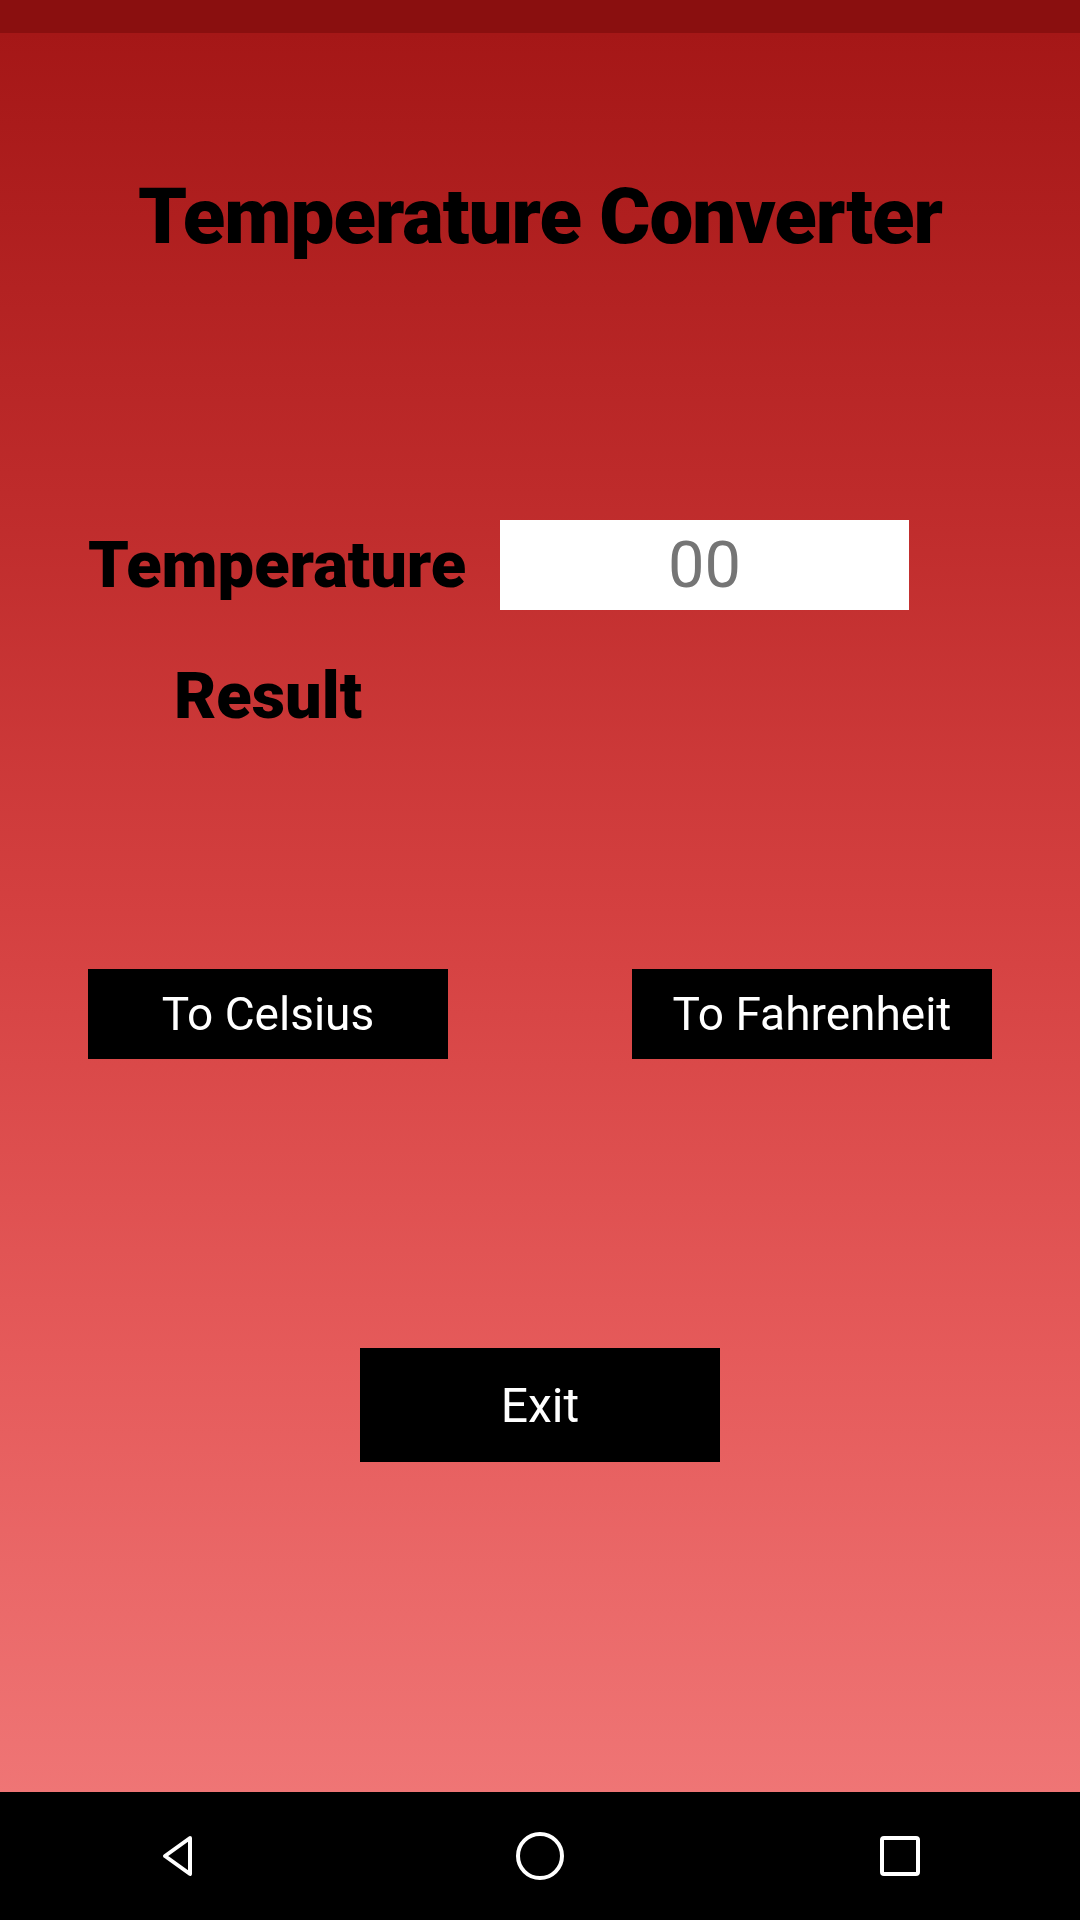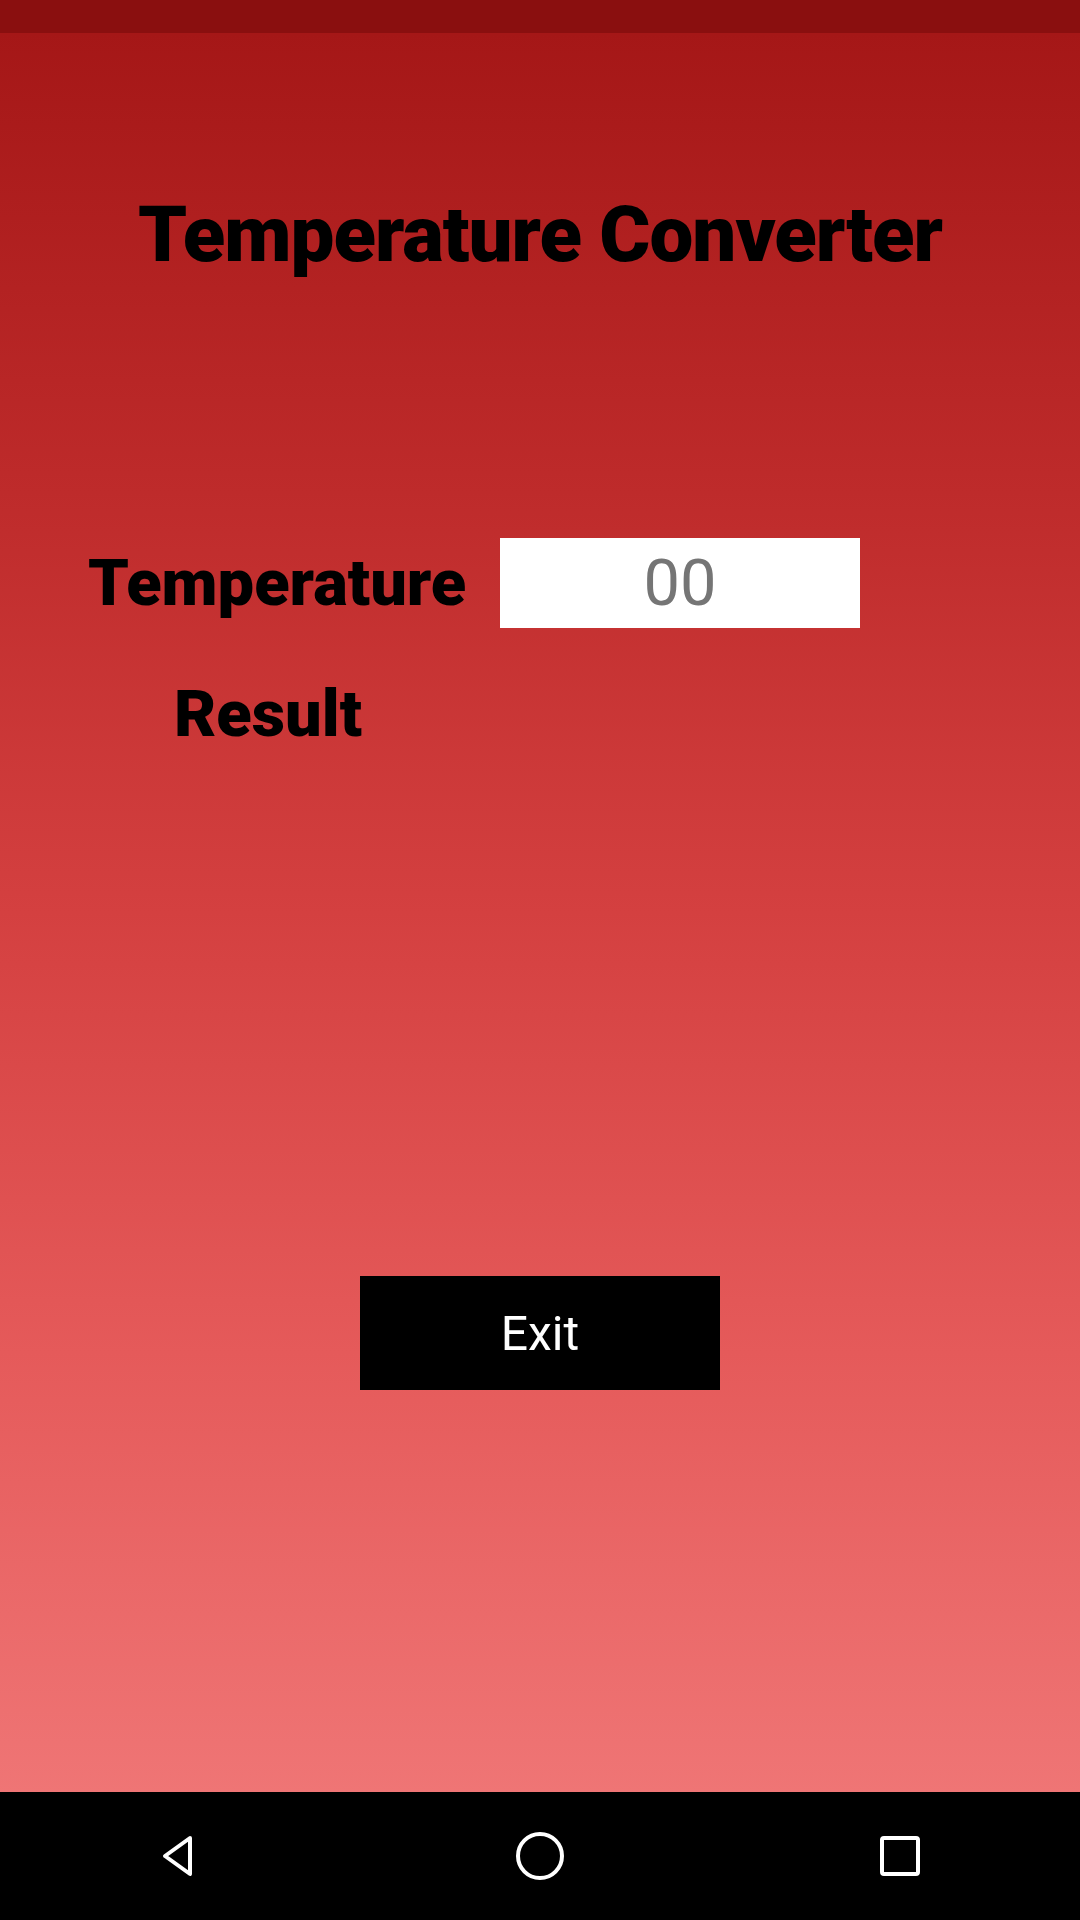--- a/index.html
+++ b/index.html
@@ -19,21 +19,21 @@
     .status-bar {
       height: 33px;
       background: #8a0f0f;
       width: 100%;
     }
     
     .app-content {
       width: 100%;
       height: calc(100% - 33px - 128px);
       background: linear-gradient(to bottom, #a51717 0%, #bd2a2a 25%, #d44040 50%, #e55a5a 75%, #ef7575 100%);
-      padding: 18px 88px;
+      padding: 0 88px;
       position: relative;
     }
     
     .title {
       font-size: 78px;
       font-weight: 900;
       color: #000000;
       text-align: center;
       padding-top: 138px;
       letter-spacing: -1px;
@@ -48,21 +48,21 @@
     
     .temperature-label {
       font-size: 65px;
       font-weight: 900;
       color: #000000;
       width: 360px;
       text-align: center;
     }
     
     .temperature-input {
-      width: 360px;
+      width: 409px;
       height: 90px;
       background: #ffffff;
       border: none;
       font-size: 65px;
       text-align: center;
       color: #808080;
       font-family: inherit;
     }
     
     .result-row {
@@ -148,20 +148,22 @@
   <div class="input-row">
     <div class="temperature-label">Temperature</div>
     <input type="text" class="temperature-input" placeholder="00" style="">
   </div>
 
   <div class="result-row">
     <div class="result-label">Result</div>
   </div>
 
   <div class="button-row">
+    <button class="convert-button">To Celsius</button>
+    <button class="convert-button">To Fahrenheit</button>
   </div>
 
   <button class="exit-button">Exit</button>
 
 </div>
 
 <div class="nav-bar">
   <div class="nav-icon">
     <svg viewBox="0 0 60 60">
       <path d="M 40 12 L 15 30 L 40 48 Z" stroke-linejoin="round"></path>

